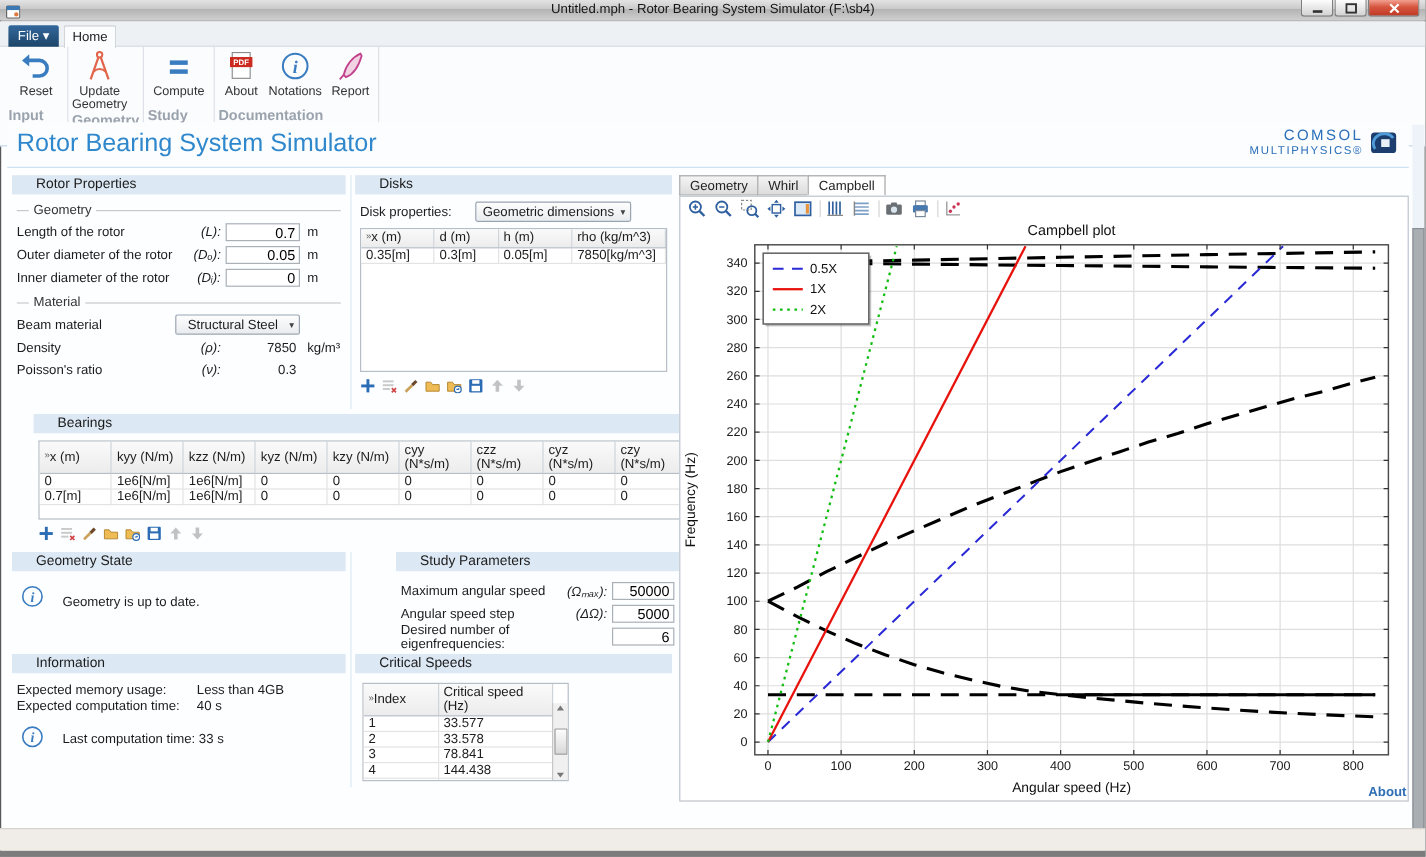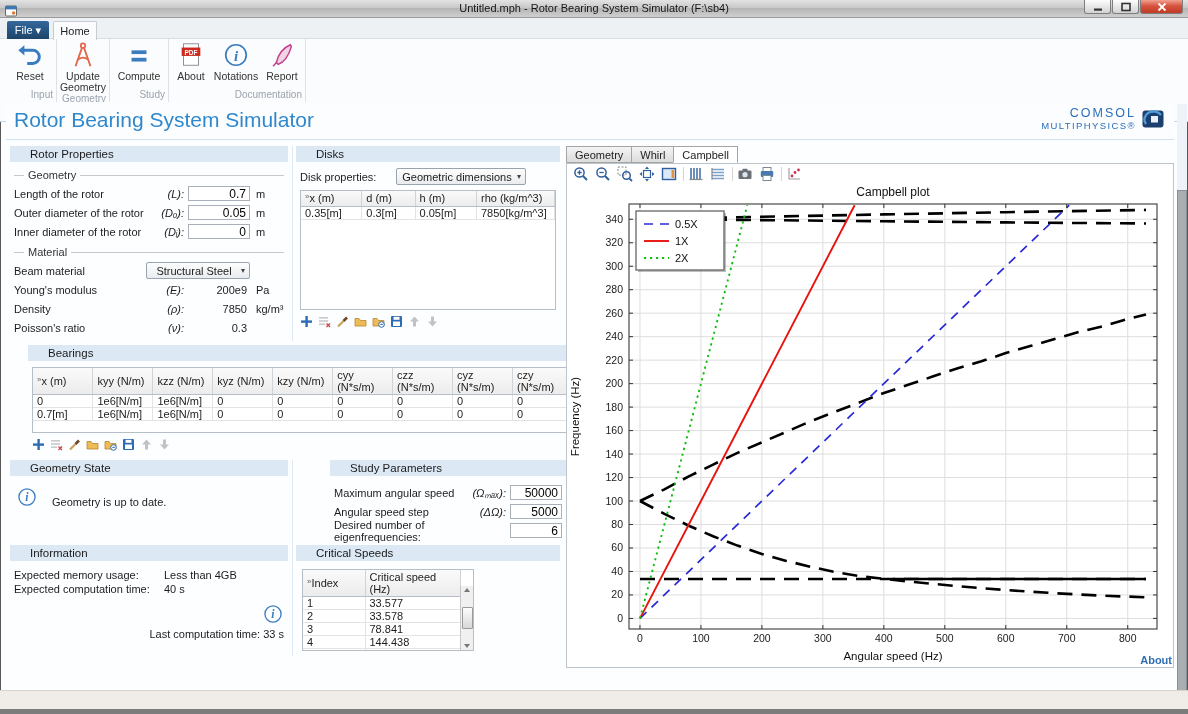--- a/index.html
+++ b/index.html
@@ -21,21 +21,21 @@
   .tabrow { position:absolute; left:0; top:0; width:100%; height:21px; background:#eef1f4; border-bottom:1px solid #d8dde3; }
   .filetab { position:absolute; left:7px; top:3px; width:42px; height:18px; border-radius:2px 2px 0 0;
     background:linear-gradient(#33689c,#1d4569); color:#fff; font-size:11px; text-align:center; line-height:18px; }
   .hometab { position:absolute; left:53px; top:3px; width:44px; height:19px; background:#fbfcfd;
     border:1px solid #c8ccd2; border-bottom:none; border-radius:2px 2px 0 0; font-size:11px; text-align:center; line-height:18px; color:#222; }
   .rgroups { position:absolute; left:4px; top:21px; height:63px; display:flex; }
   .rgroup { display:flex; flex-direction:column; border-right:1px solid #dde2e8; padding:0 3px; }
   .rbtns { display:flex; flex:1; }
   .rbtn { width:46px; padding-top:2px; display:flex; flex-direction:column; align-items:center; font-size:10.5px; line-height:11px; color:#333; text-align:center; }
   .rbtn svg { margin-bottom:2px; }
-  .glabel { height:13px; text-align:right; font-size:10px; color:#9aa3ad; }
+  .glabel { height:13px; text-align:left; font-size:12px; color:#9aa3ad;font-weight:bold; }
 
   
   .band { position:absolute; left:6px; top:102px; width:1168px; height:38px; background:#fcfdff; border-bottom:1px solid #cfe2f2; }
   .band h1 { position:absolute; left:8px; top:6px; font-size:21px; font-weight:400; color:#3088cc; }
   .brand { position:absolute; right:10px; top:5px; display:flex; align-items:center; }
   .brandtext { text-align:right; color:#2a6fb8; margin-right:6px; }
   .brandtext .b1 { font-size:12.5px; letter-spacing:2px; line-height:13px; }
   .brandtext .b2 { font-size:9.5px; letter-spacing:1.4px; line-height:11px; }
 
   
@@ -355,26 +355,20 @@
       </div>
     <div class="frow">
       <span class="lab">Beam material</span>
       <div class="combo" style="width:104px">
         <span class="ctext">Structural Steel</span>
         <span class="carrow">▾</span>
       </div>
       <span class="unit"></span>
     </div>
     <div class="frow">
-      <span class="lab">Young's modulus</span>
-      <span class="sym">(E):</span>
-      <span class="val">200e9</span>
-      <span class="unit">Pa</span>
-    </div>
-    <div class="frow">
       <span class="lab">Density</span>
       <span class="sym">(ρ):</span>
       <span class="val">7850</span>
       <span class="unit">kg/m³</span>
     </div>
     <div class="frow">
       <span class="lab">Poisson's ratio</span>
       <span class="sym">(ν):</span>
       <span class="val">0.3</span>
       <span class="unit"></span>
@@ -543,21 +537,21 @@
   <div class="panel" style="left:10px; top:545px; width:278px; height:100px;">
     <div class="phead">Information</div>
     <div class="inforow" style="margin-top:8px">
       <span class="ilab">Expected memory usage:</span>
       <span>Less than 4GB</span>
     </div>
     <div class="inforow">
       <span class="ilab">Expected computation time:</span>
       <span>40 s</span>
     </div>
-    <div style="display:flex; padding:6px 4px 0 6px; align-items:flex-end;flex-direction:column;">
+    <div style="display:flex; padding:6px 4px 0 6px; align-items:center;">
       <svg class="infoicon" width="22" height="22">
           <use href="#i-infoc"></use>
         </svg>
       <span style="margin:3px 0 0 14px">Last computation time: 33 s</span>
     </div>
   </div>
 
   <div class="panel" style="left:296px; top:545px; width:264px; height:108px;">
     <div class="phead">Critical Speeds</div>
     <div class="tblbox" style="margin:8px 0 7px 6px; width:172px; height:82px;">

